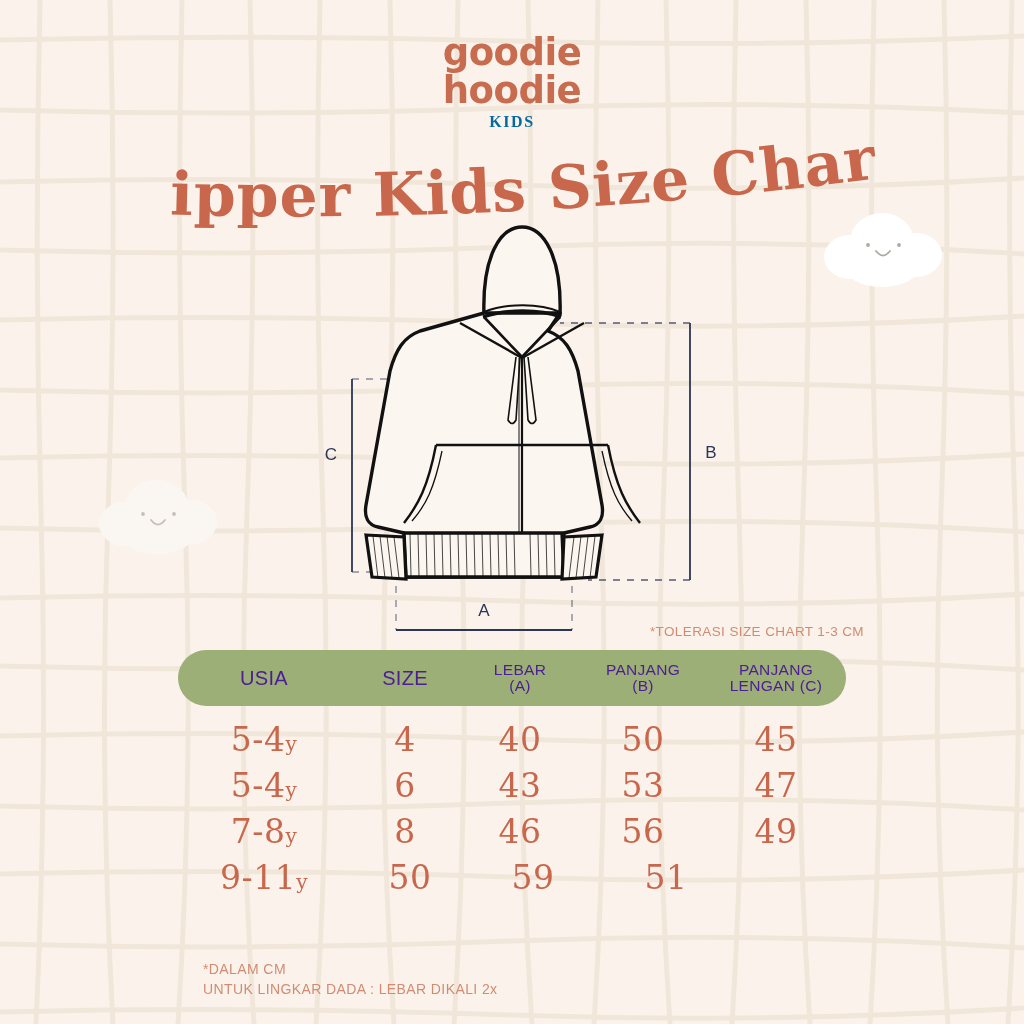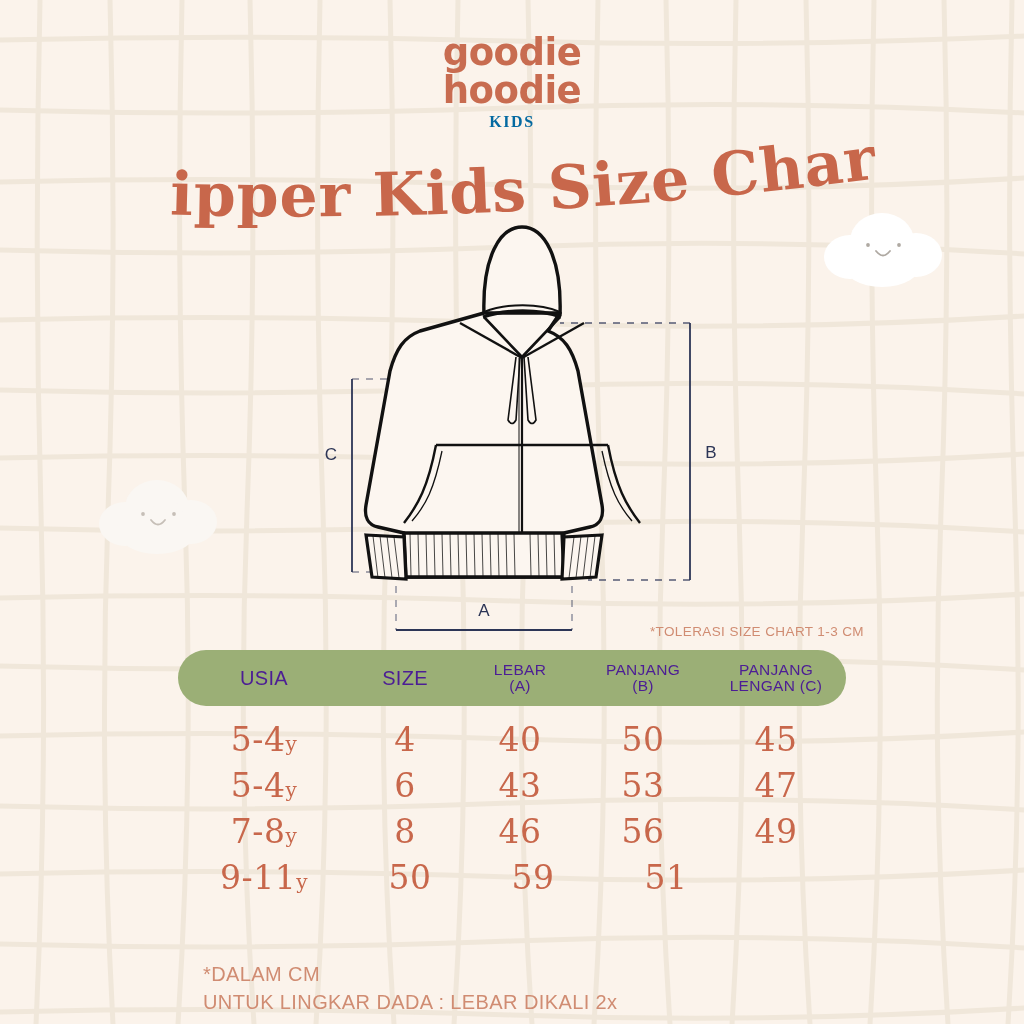--- a/index.html
+++ b/index.html
@@ -147,21 +147,21 @@
   .data-row .cell .yr {
     font-size: 20px;
   }
 
   
   #footnote {
     position: absolute;
     left: 203px;
     top: 960px;
     color: #D08C72;
-    font-size: 20px;
+    font-size: 14px;
     line-height: 1.42;
     letter-spacing: 0.4px;
     font-family: "Liberation Sans", sans-serif;
     z-index: 3;
   }
 </style>
 </head>
 <body>
 
 <svg id="bg-grid" width="1024" height="1024" viewBox="0 0 1024 1024">

